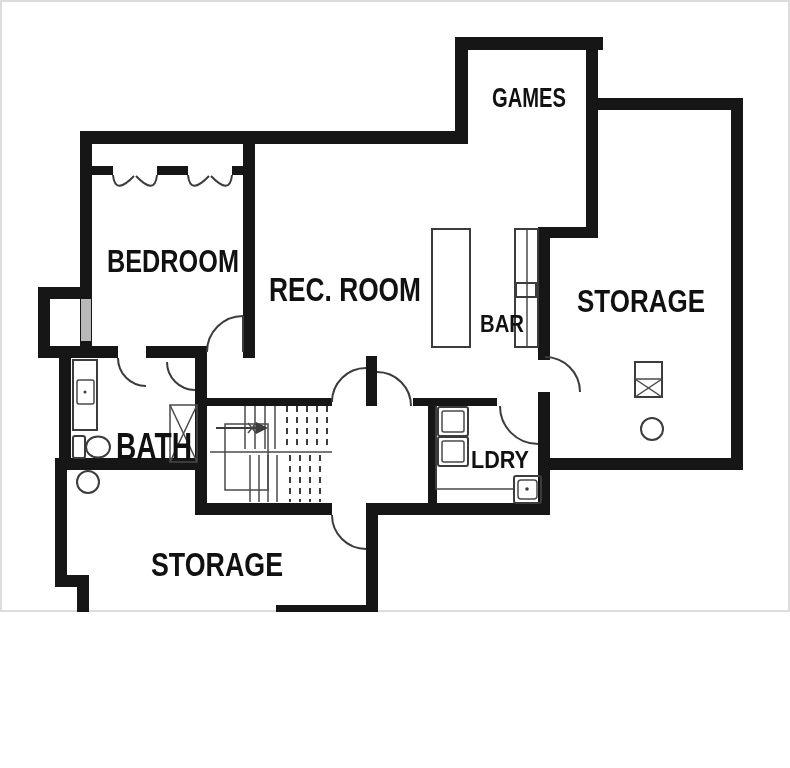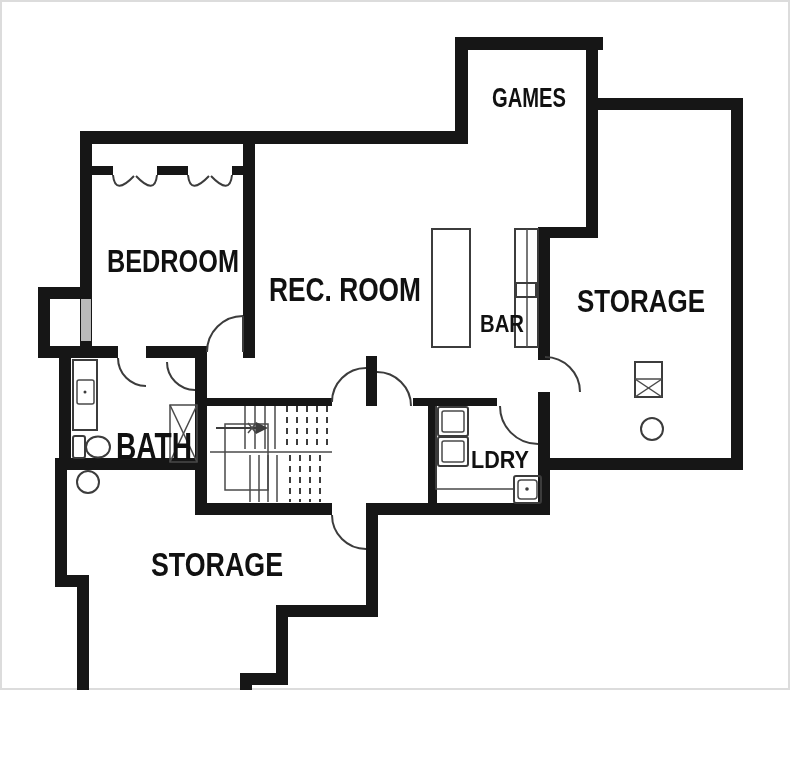--- a/index.html
+++ b/index.html
@@ -1,17 +1,17 @@
 <!DOCTYPE html>
 <html><head>
 <meta charset="utf-8">
 <style>
   html,body{margin:0;padding:0;background:#ffffff;}
   .canvas{
-    position:relative;width:790px;height:690px;background:#ffffff;
+    position:relative;width:790px;height:612px;background:#ffffff;
     box-shadow:inset 0 0 0 2px #dcdcdc;
     font-family:"Liberation Sans", sans-serif;
   }
   svg{display:block;}
   .wall{fill:#161616;stroke:none;}
   .thin{fill:none;stroke:#3c3c3c;stroke-width:2;}
   .thin15{fill:none;stroke:#4a4a4a;stroke-width:1.5;}
   .dash{fill:none;stroke:#3c3c3c;stroke-width:2;stroke-dasharray:6 5;}
   .arc{fill:none;stroke:#3c3c3c;stroke-width:2;}
   .label{fill:#111111;font-weight:700;}

